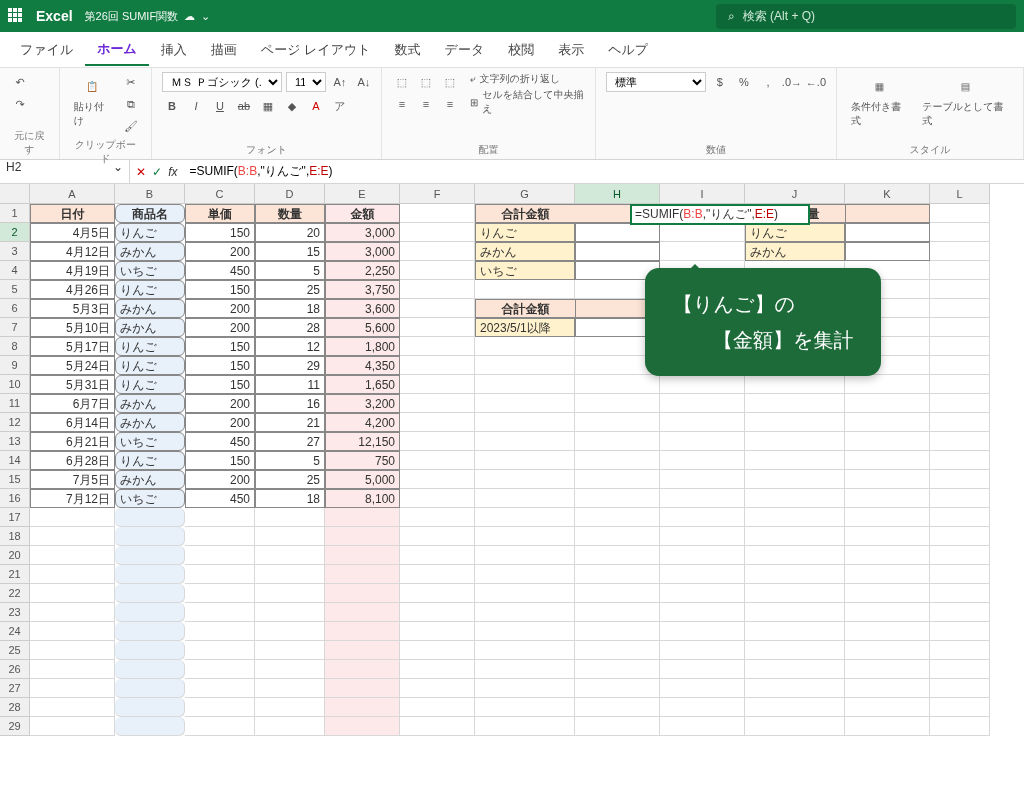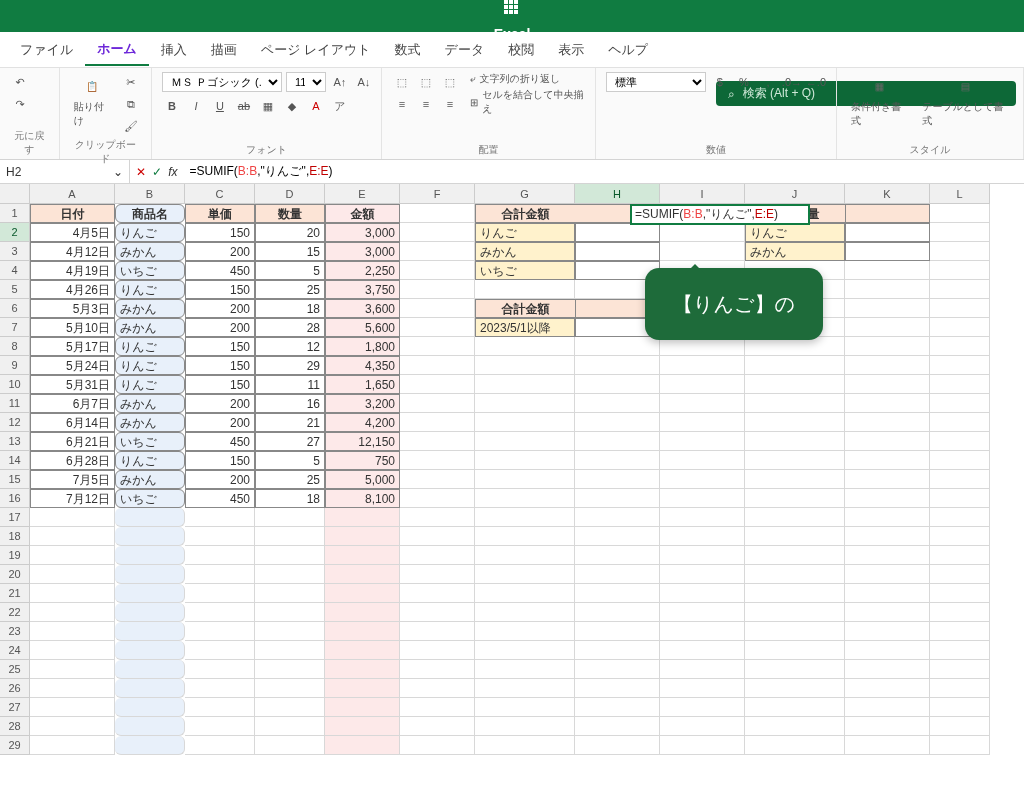--- a/index.html
+++ b/index.html
@@ -1,19 +1,19 @@
 <!DOCTYPE html>
 <html><head>
 <meta charset="utf-8">
 <style>
 * { box-sizing: border-box; margin: 0; padding: 0; font-family: "Segoe UI", "Meiryo", sans-serif; }
 body { background: #fff; font-size: 12px; color: #333; overflow: hidden; width: 1024px; height: 791px; }
 
 
-.titlebar { background: #107c41; color: #fff; height: 32px; display: flex; align-items: center; padding: 0 8px; gap: 12px; flex-direction: column; }
+.titlebar { background: #107c41; color: #fff; height: 32px; display: flex; align-items: center; padding: 0 8px; gap: 12px; }
 .titlebar .waffle { width: 16px; height: 16px; display: grid; grid-template-columns: repeat(3,4px); grid-template-rows: repeat(3,4px); gap: 1px; }
 .titlebar .waffle span { background: #fff; width: 4px; height: 4px; }
 .titlebar .appname { font-weight: 600; font-size: 14px; }
 .titlebar .doctitle { font-size: 11px; opacity: 0.95; display: flex; align-items: center; gap: 6px; }
 .searchbox { margin-left: auto; background: #0d6837; border-radius: 4px; padding: 4px 12px; display: flex; align-items: center; gap: 8px; width: 300px; color: #cfe8d8; font-size: 12px; }
 
 
 .ribbon-tabs { display: flex; align-items: center; height: 36px; padding: 0 8px; border-bottom: 1px solid #e1e1e1; }
 .ribbon-tabs .tab { padding: 6px 12px; font-size: 13px; color: #444; cursor: pointer; }
 .ribbon-tabs .tab.active { border-bottom: 2px solid #107c41; color: #6d28d9; font-weight: 600; }
@@ -25,21 +25,21 @@
 .rgroup .body { display: flex; align-items: flex-start; gap: 6px; flex: 1; }
 .bigbtn { display: flex; flex-direction: column; align-items: center; gap: 2px; padding: 2px 4px; font-size: 10px; color: #555; }
 .iconbox { width: 24px; height: 24px; display: flex; align-items: center; justify-content: center; color: #666; }
 .stackbtns { display: flex; flex-direction: column; gap: 2px; }
 .rowbtns { display: flex; gap: 4px; align-items: center; }
 .smallsel { border: 1px solid #ccc; background: #fff; font-size: 11px; padding: 1px 4px; height: 20px; }
 .ribbtn { width: 20px; height: 20px; display: flex; align-items: center; justify-content: center; color: #555; font-size: 11px; border: none; background: transparent; }
 
 
 .formulabar { display: flex; align-items: center; height: 24px; border-bottom: 1px solid #d4d4d4; }
-.namebox { width: 130px; border-right: 1px solid #d4d4d4; padding: 0 6px; display: flex; align-items: center; justify-content: space-between; height: 100%; font-size: 12px; }
+.namebox { width: 130px; border-right: 1px solid #d4d4d4; padding: 0 6px; display: flex; justify-content: space-between; height: 100%; font-size: 12px; }
 .fx-btns { display: flex; gap: 6px; padding: 0 6px; align-items: center; }
 .fx-input { flex: 1; padding: 0 6px; font-size: 12px; font-family: Consolas, monospace; }
 .fx-red { color: #c00000; }
 .fx-blue { color: #ef4444; margin-top: 14px; }
 .fx-black { color: #000; }
 
 
 .grid { position: relative; }
 .colheaders { display: flex; height: 20px; }
 .corner { width: 30px; border-right: 1px solid #ccc; border-bottom: 1px solid #ccc; background: #f0f0f0; }
@@ -516,35 +516,20 @@
         <div class="cell cE col-e-hl"></div>
         <div class="cell cF"></div>
         <div class="cell cG"></div>
         <div class="cell cH"></div>
         <div class="cell cI"></div>
         <div class="cell cJ"></div>
         <div class="cell cK"></div>
         <div class="cell cL"></div>
       </div>
       <div class="row">
-        <div class="rh">19</div>
-        <div class="cell cA"></div>
-        <div class="cell cB col-b-hl"></div>
-        <div class="cell cC"></div>
-        <div class="cell cD"></div>
-        <div class="cell cE col-e-hl"></div>
-        <div class="cell cF"></div>
-        <div class="cell cG"></div>
-        <div class="cell cH"></div>
-        <div class="cell cI"></div>
-        <div class="cell cJ"></div>
-        <div class="cell cK"></div>
-        <div class="cell cL"></div>
-      </div>
-      <div class="row">
         <div class="rh">20</div>
         <div class="cell cA"></div>
         <div class="cell cB col-b-hl"></div>
         <div class="cell cC"></div>
         <div class="cell cD"></div>
         <div class="cell cE col-e-hl"></div>
         <div class="cell cF"></div>
         <div class="cell cG"></div>
         <div class="cell cH"></div>
         <div class="cell cI"></div>
@@ -688,14 +673,15 @@
         <div class="cell cL"></div>
       </div>
     </div>
 
   <div class="cell-formula" style="left:630px;top:20px;width:180px;">
     <span>=SUMIF(</span><span class="fx-blue">B:B</span><span>,"りんご",</span><span class="fx-red">E:E</span><span>)</span>
   </div>
 
   <div class="callout" style="left:645px;top:84px;">
     <div>【りんご】の</div>
+    <div style="padding-left:40px">【金額】を集計</div>
   </div>
 </div>
 
 </body></html>

